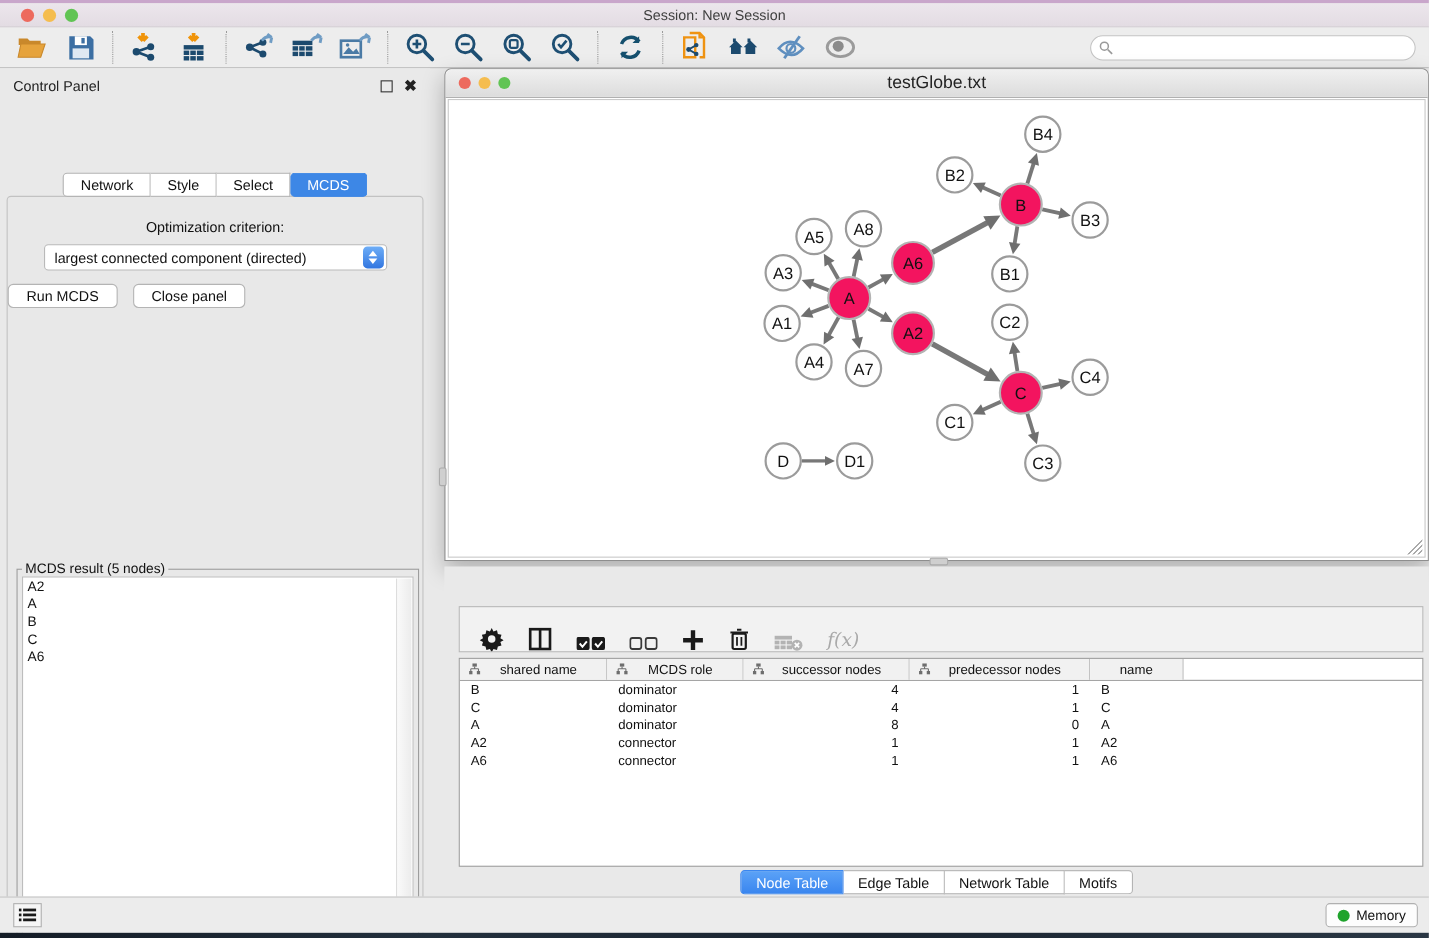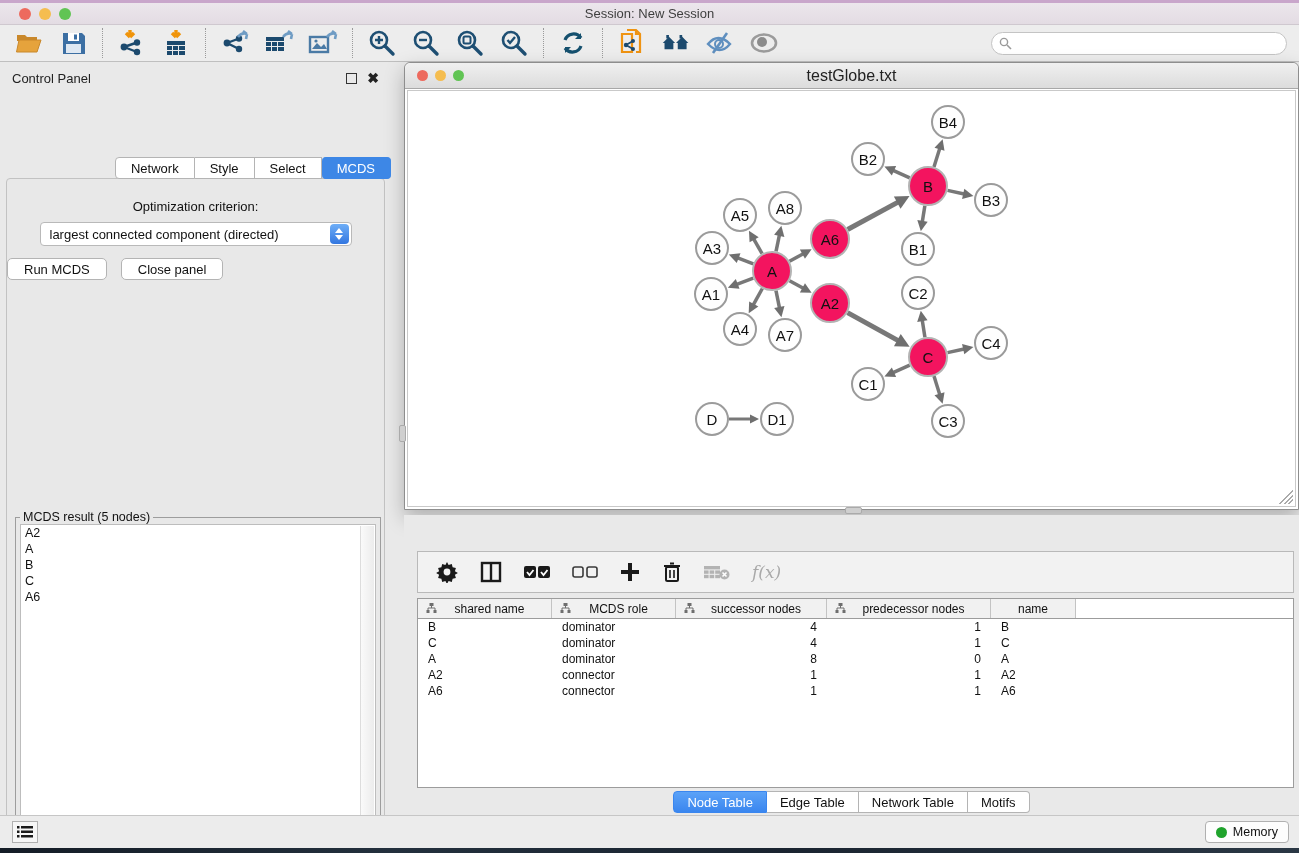--- a/index.html
+++ b/index.html
@@ -38,21 +38,21 @@
   
   .control-panel { position:absolute; left:0; top:62px; width:391px; height:753px;
     background:#e9e9e9; }
   .cp-header { height:33px; display:flex; align-items:center; padding:0 12px; }
   .cp-title { font-size:13px; color:#222; }
   .panel-icons { margin-left:auto; display:flex; gap:10px; align-items:center; }
   .float-icon { width:11px; height:11px; border:1.5px solid #333; display:inline-block; }
   .close-icon { font-size:14px; font-weight:bold; color:#222; line-height:11px; }
 
   .cp-tabs { position:absolute; left:0; top:95px; width:100%; display:flex;
-    justify-content:flex-end; z-index:3; }
+    justify-content:center; z-index:3; }
   .cp-tab { height:22px; padding:0 15px; font-size:13px; color:#111; background:#fff;
     border:1px solid #b4b4b4; border-left:none; display:flex; align-items:center; }
   .cp-tab:first-child { border-left:1px solid #b4b4b4; border-radius:4px 0 0 4px; }
   .cp-tab:last-child { border-radius:0 4px 4px 0; }
   .cp-tab.selected { background:#3d87e6; border-color:#3d87e6; color:#fff; border-radius:4px; }
 
   .cp-content { position:absolute; left:6px; top:116px; width:379px; height:687px;
     background:#e8e8e8; border:1px solid #c2c2c2; border-radius:4px; }
   .opt-label { text-align:center; margin-top:20px; font-size:13px; color:#111; }
   .dropdown { margin:8px auto 0 auto; width:312px; height:24px; background:#fff;
@@ -104,21 +104,21 @@
     background:#cfcfcf; border:1px solid #aaa; border-radius:2px; }
   .h-grip { position:absolute; left:845px; top:507px; width:17px; height:7px;
     background:#cfcfcf; border:1px solid #aaa; border-radius:2px; }
 
   
   .table-panel { position:absolute; left:404px; top:515px; width:895px; height:300px;
     background:#e9e9e9; }
   .tp-header { height:32px; display:flex; align-items:flex-end; padding:0 18px;margin-top:32px; }
   .tp-title { font-size:13px; color:#222; }
   .tp-toolbar { position:absolute; left:13px; top:36px; right:5px; height:42px;
-    background:#f2f2f2; border:1px solid #b9b9b9; display:flex; align-items:center;
+    background:#f2f2f2; border:1px solid #b9b9b9; display:flex; align-items:flex-end;
     gap:22px; padding-left:18px; }
   .tp-tbtn { display:flex; align-items:center; justify-content:center; }
   .fx { font-family:"DejaVu Serif", serif; font-style:italic; font-size:17px; color:#a9a9a9; }
 
   .node-table { position:absolute; left:13px; top:83px; right:5px; height:190px;
     background:#fff; border:1px solid #9c9c9c; overflow:hidden; }
   .nt-header { display:flex; height:20px; border-bottom:1px solid #9c9c9c; }
   .nt-hcell { background:#f1f1f1; border-right:1px solid #c3c3c3; display:flex;
     align-items:center; justify-content:center; gap:6px; font-size:12px; color:#111;
     position:relative; }

